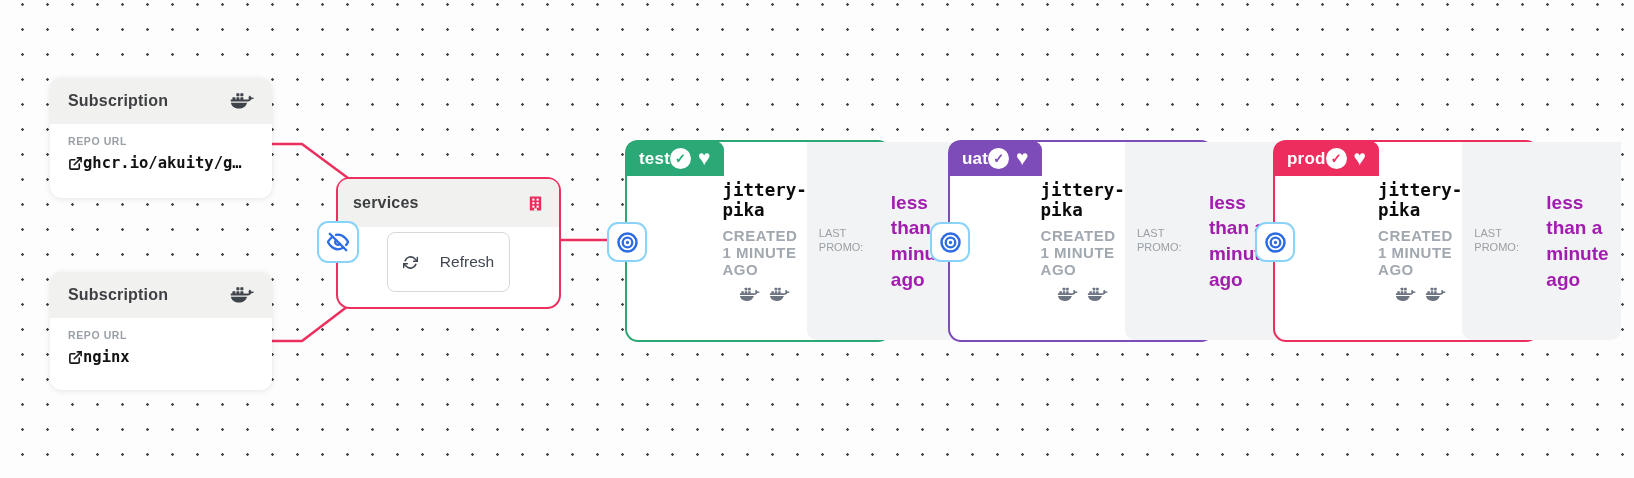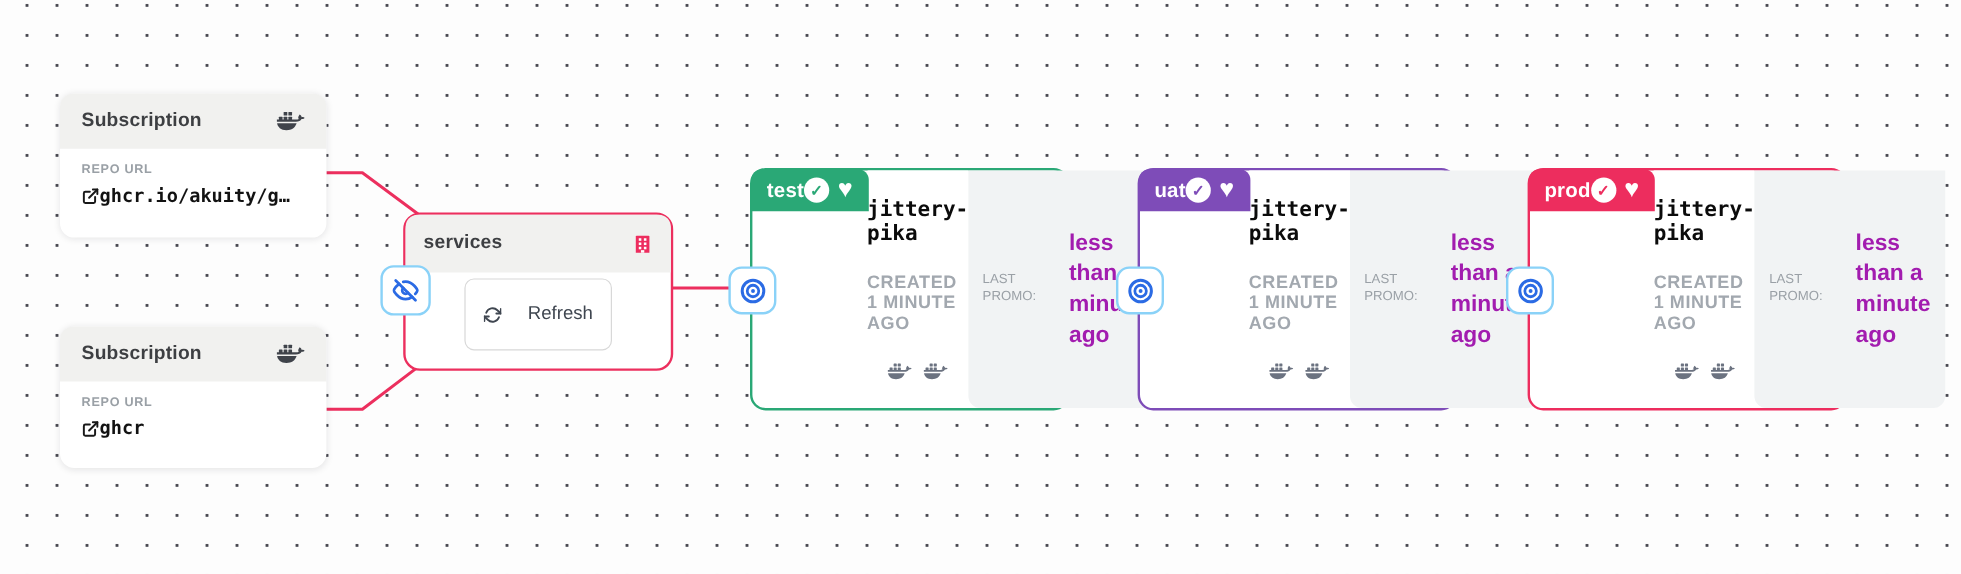--- a/index.html
+++ b/index.html
@@ -53,21 +53,21 @@
   #stage-uat .stage-header{background:var(--stage_uat)}
   #stage-prod .stage-header{background:var(--stage_prod)}
   .stage-name{color:#fff;font-weight:700;font-size:17px;letter-spacing:.2px}
   .hdr-icons{display:flex;align-items:center;gap:7px}
   .check-badge{width:21px;height:21px;border-radius:50%;background:#fff;display:flex;align-items:center;
     justify-content:center;font-size:13px;font-weight:700;line-height:1}
   #stage-test .check-badge{color:var(--stage_test)}
   #stage-uat .check-badge{color:var(--stage_uat)}
   #stage-prod .check-badge{color:var(--stage_prod)}
   .heart{color:#fff;font-size:21px;line-height:1;transform:translateY(-1px)}
-  .stage-body{flex:1;display:flex;flex-direction:column;align-items:center;justify-content:center;gap:22px;background:#fff}
+  .stage-body{flex:1;display:flex;flex-direction:column;align-items:center;justify-content:center;gap:7px;background:#fff}
   .freight-name{font-family:"DejaVu Sans Mono",monospace;font-weight:700;font-size:17.5px;color:#0b0b0b}
   .created{font-size:15px;font-weight:700;letter-spacing:.5px;color:#a2a8af}
   .docker-row{display:flex;gap:9px;color:#6b7280;margin-top:2px}
   .stage-footer{display:flex;align-items:center;gap:10px;background:var(--footer_gray,#f1f3f4);
     border-radius:0 0 10px 10px;min-height:57px;padding:4px 12px;box-sizing:border-box}
   .promo-label{width:62px;flex:none;font-size:11px;color:#9aa0a6;line-height:1.25;text-transform:uppercase}
   .promo-value{font-family:Liberation Sans, sans-serif;font-weight:700;font-size:19px;color:#a21caf;line-height:1.35}
 </style>
 </head>
 <body>
@@ -160,21 +160,21 @@
       <svg class="docker" width="24" height="18">
           <use href="#sym-docker" fill="currentColor"></use>
         </svg>
     </div>
     <div class="sub-body">
       <div class="field-label">REPO URL</div>
       <div class="repo-row">
         <svg width="15" height="15" style="color:#181818">
             <use href="#sym-external-link"></use>
           </svg>
-        <span class="repo-value">ghcr</span>
+        <span class="repo-value">nginx</span>
       </div>
     </div>
   </div>
 
   <div class="card" id="warehouse">
     <div class="card-header">
       <span class="card-title">services</span>
       <svg width="17" height="17" style="color:var(--stage_prod)">
           <use href="#sym-building" fill="currentColor"></use>
         </svg>

